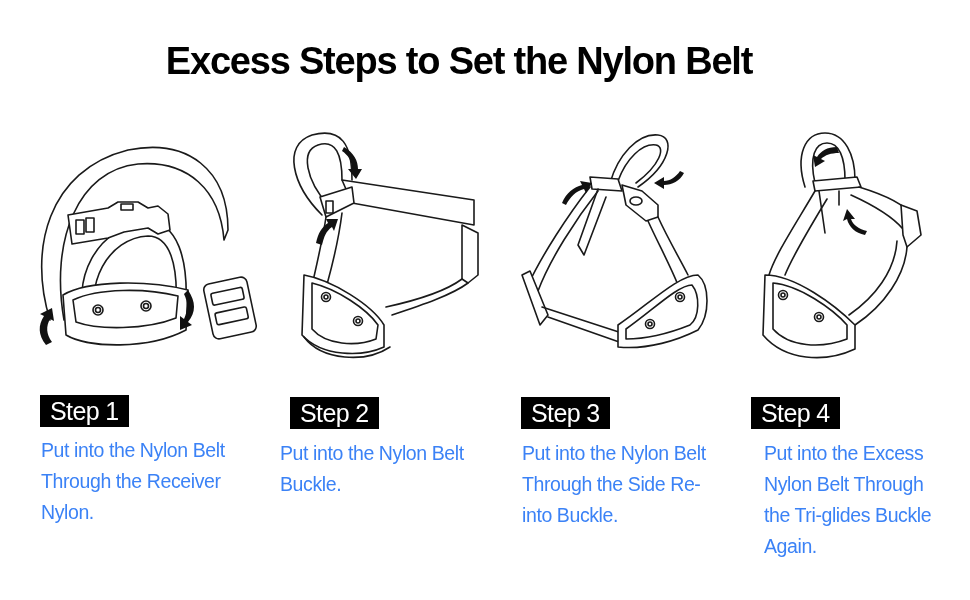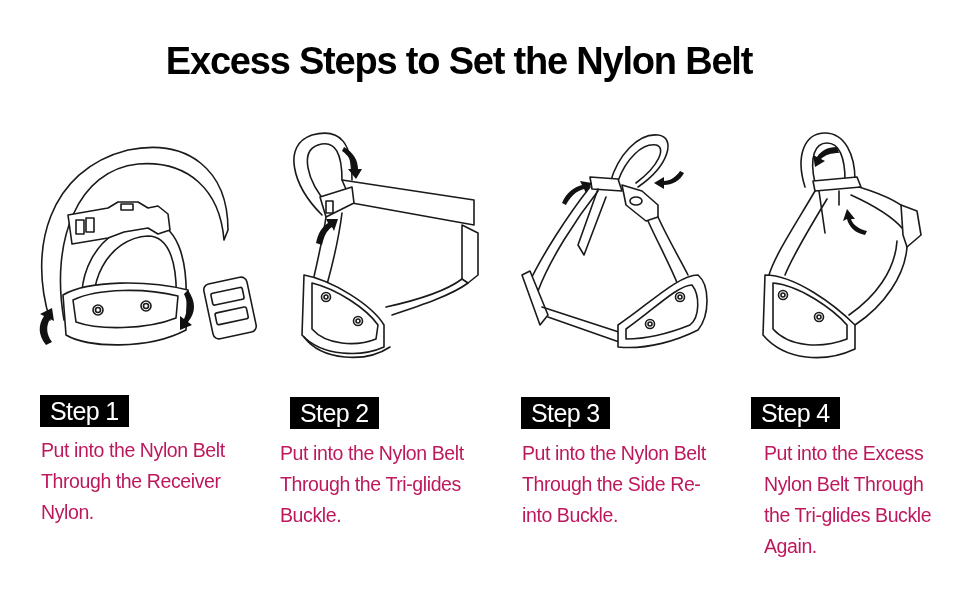--- a/index.html
+++ b/index.html
@@ -19,21 +19,21 @@
     .illus svg .w { fill: #ffffff; stroke: #1a1a1a; stroke-width: 1.6; stroke-linejoin: round; }
     .illus svg .a { fill: #111111; stroke: none; }
 
     .badge {
       position: absolute; height: 32px; background: #000; color: #fff;
       font-family: "Liberation Sans", sans-serif; font-size: 25px;
       line-height: 32px; padding: 0 10px 0 10px; letter-spacing: -0.6px;
     }
     .desc {
       position: absolute; font-family: "Liberation Sans", sans-serif;
-      font-size: 19.5px; line-height: 31px; color: #be185d; letter-spacing: -0.4px;
+      font-size: 19.5px; line-height: 31px; color: #3b82f6; letter-spacing: -0.4px;
       width: 215px;
     }
     .desc span { display: block; white-space: nowrap; }
   </style>
 </head>
 <body>
 
 <div class="title">Excess Steps to Set the Nylon Belt</div>
 
 <div class="illus" style="left:28px;top:130px;width:240px;height:230px;">
@@ -145,21 +145,20 @@
 <div class="badge" style="left:521px;top:397px;text-align:right;">Step 3</div>
 <div class="badge" style="left:723px;top:397px;margin-left:28px;">Step 4</div>
 
 <div class="desc" style="left:41px;top:435px;">
   <span>Put into the Nylon Belt</span>
   <span>Through the Receiver</span>
   <span>Nylon.</span>
 </div>
 <div class="desc" style="left:280px;top:438px;">
   <span>Put into the Nylon Belt</span>
-  <span>Through the Tri-glides</span>
   <span>Buckle.</span>
 </div>
 <div class="desc" style="left:522px;top:438px;">
   <span>Put into the Nylon Belt</span>
   <span>Through the Side Re-</span>
   <span>into Buckle.</span>
 </div>
 <div class="desc" style="left:764px;top:438px;">
   <span>Put into the Excess</span>
   <span>Nylon Belt Through</span>

